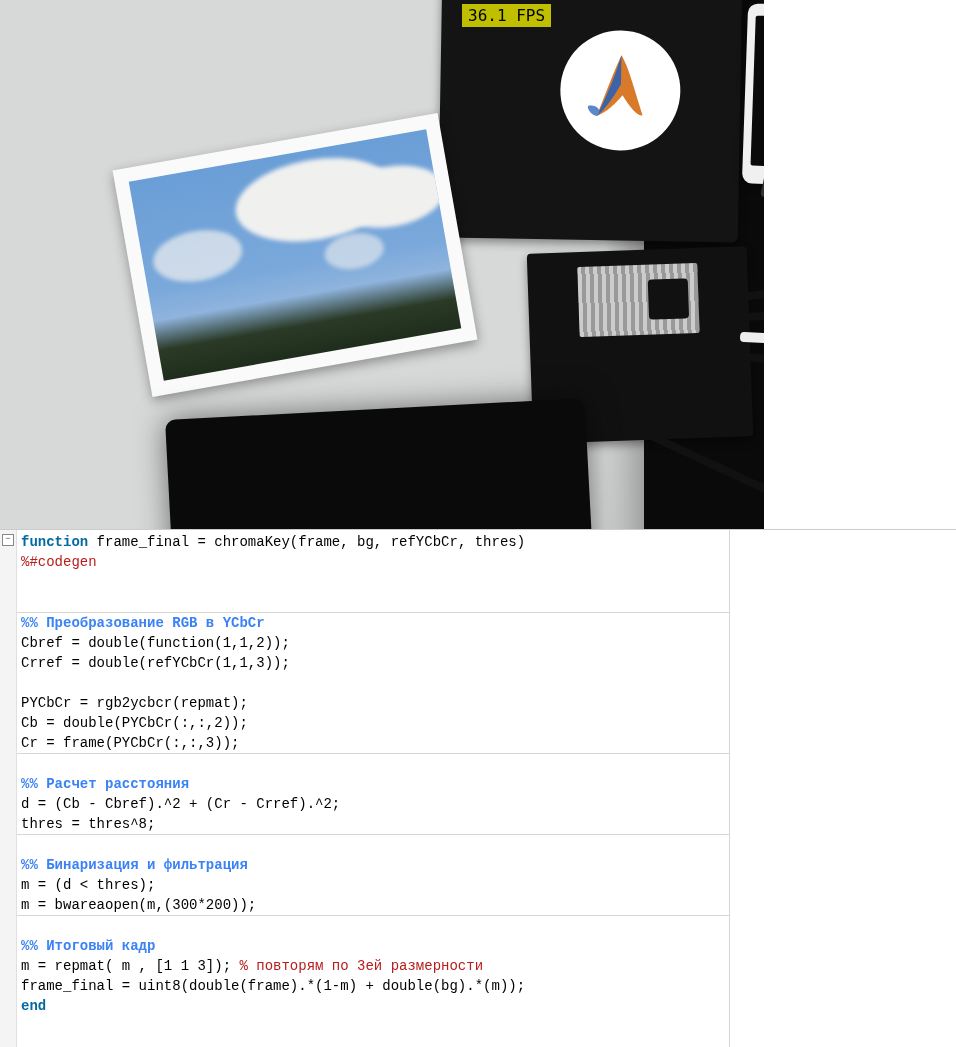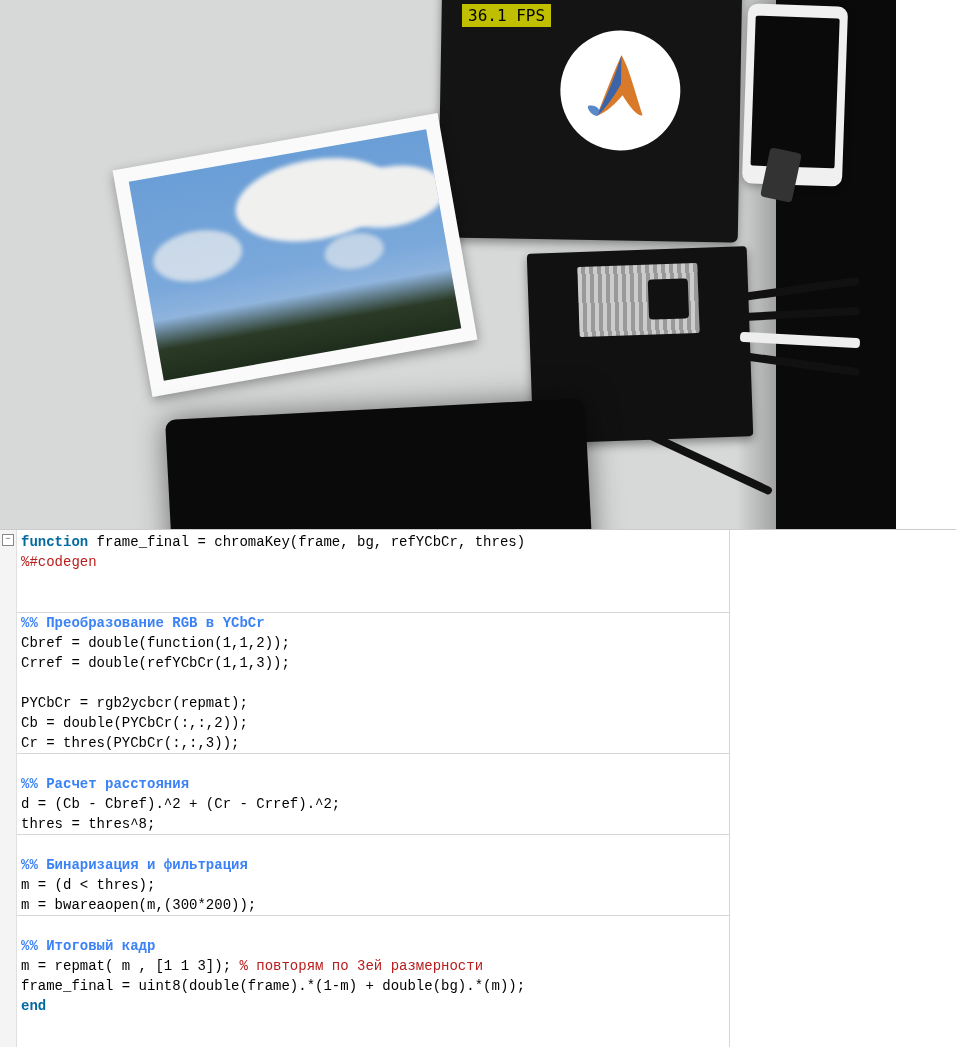--- a/index.html
+++ b/index.html
@@ -6,21 +6,21 @@
     margin: 0;
     padding: 0;
     width: 956px;
     height: 1047px;
     font-family: Consolas, "Courier New", monospace;
     font-size: 14px;
     background: #ffffff;
     overflow: hidden;
   }
   .video-pane {
-    width: 896px;
+    width: 764px;
     height: 529px;
     position: relative;
     background: #d7d8d8;
     overflow: hidden;
   }
   .fps-badge {
     position: absolute;
     top: 4px;
     left: 462px;
     background: #bfbf00;
@@ -293,21 +293,21 @@
   <div class="code-area"><span class="tok-keyword">function</span><span class="tok-normal"> frame_final = chromaKey(frame, bg, refYCbCr, thres)</span>
 <span class="tok-comment">%#codegen</span>
 
 
 <div class="section-divider"></div><span class="tok-section">%% Преобразование RGB в YCbCr</span>
 <span class="tok-normal">Cbref = double(function(1,1,2));</span>
 <span class="tok-normal">Crref = double(refYCbCr(1,1,3));</span>
 
 <span class="tok-normal">PYCbCr = rgb2ycbcr(repmat);</span>
 <span class="tok-normal">Cb = double(PYCbCr(:,:,2));</span>
-<span class="tok-normal">Cr = thres(PYCbCr(:,:,3));</span>
+<span class="tok-normal">Cr = frame(PYCbCr(:,:,3));</span>
 <div class="section-divider"></div>
 <span class="tok-section">%% Расчет расстояния</span>
 <span class="tok-normal">d = (Cb - Cbref).^2 + (Cr - Crref).^2;</span>
 <span class="tok-normal">thres = thres^8;</span>
 <div class="section-divider"></div>
 <span class="tok-section">%% Бинаризация и фильтрация</span>
 <span class="tok-normal">m = (d &lt; thres);</span>
 <span class="tok-normal">m = bwareaopen(m,(300*200));</span>
 <div class="section-divider"></div>
 <span class="tok-section">%% Итоговый кадр</span>

